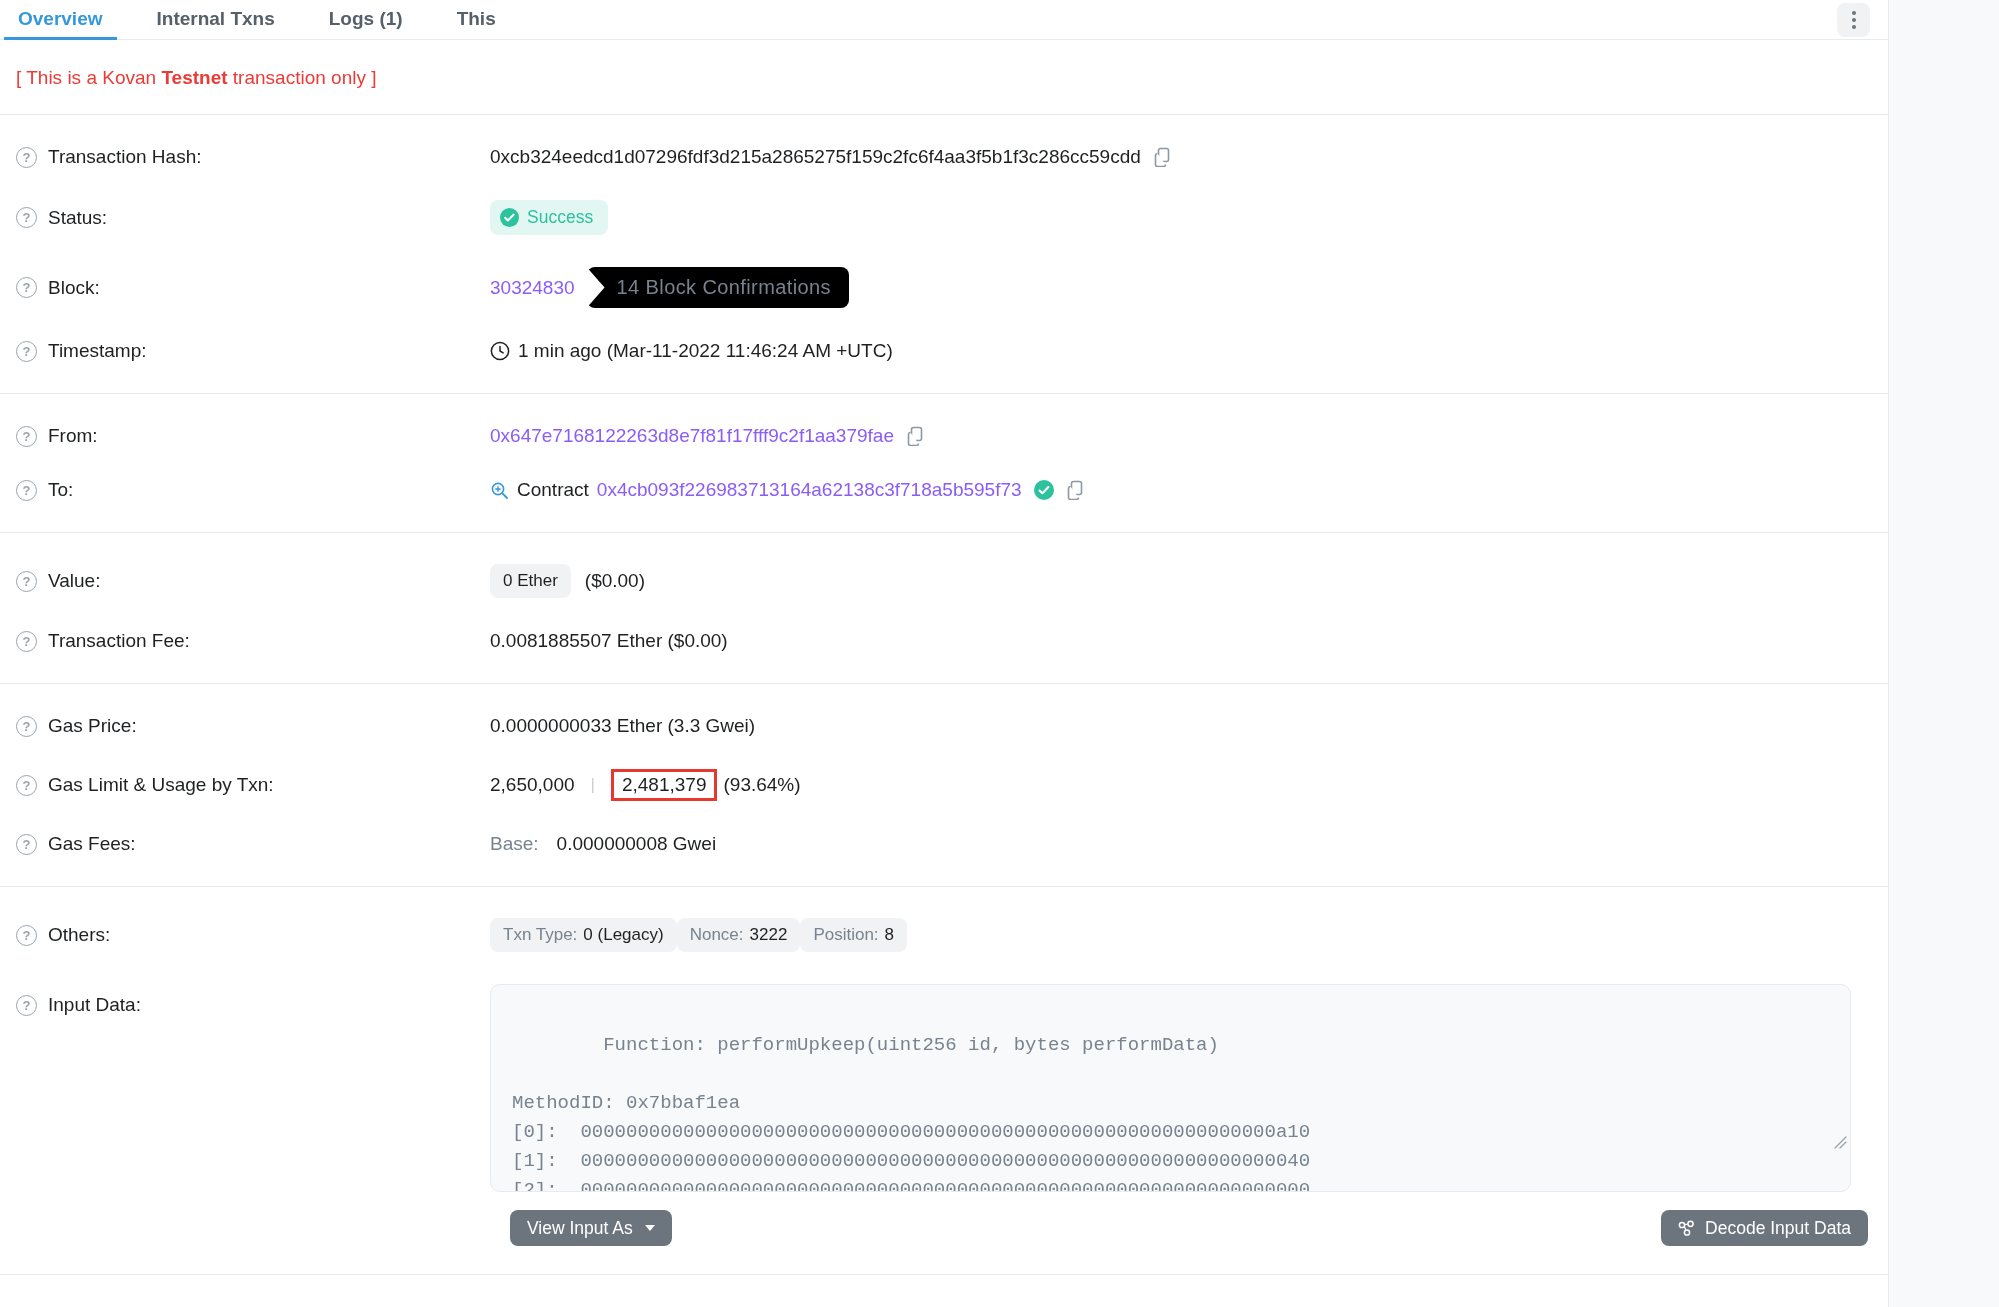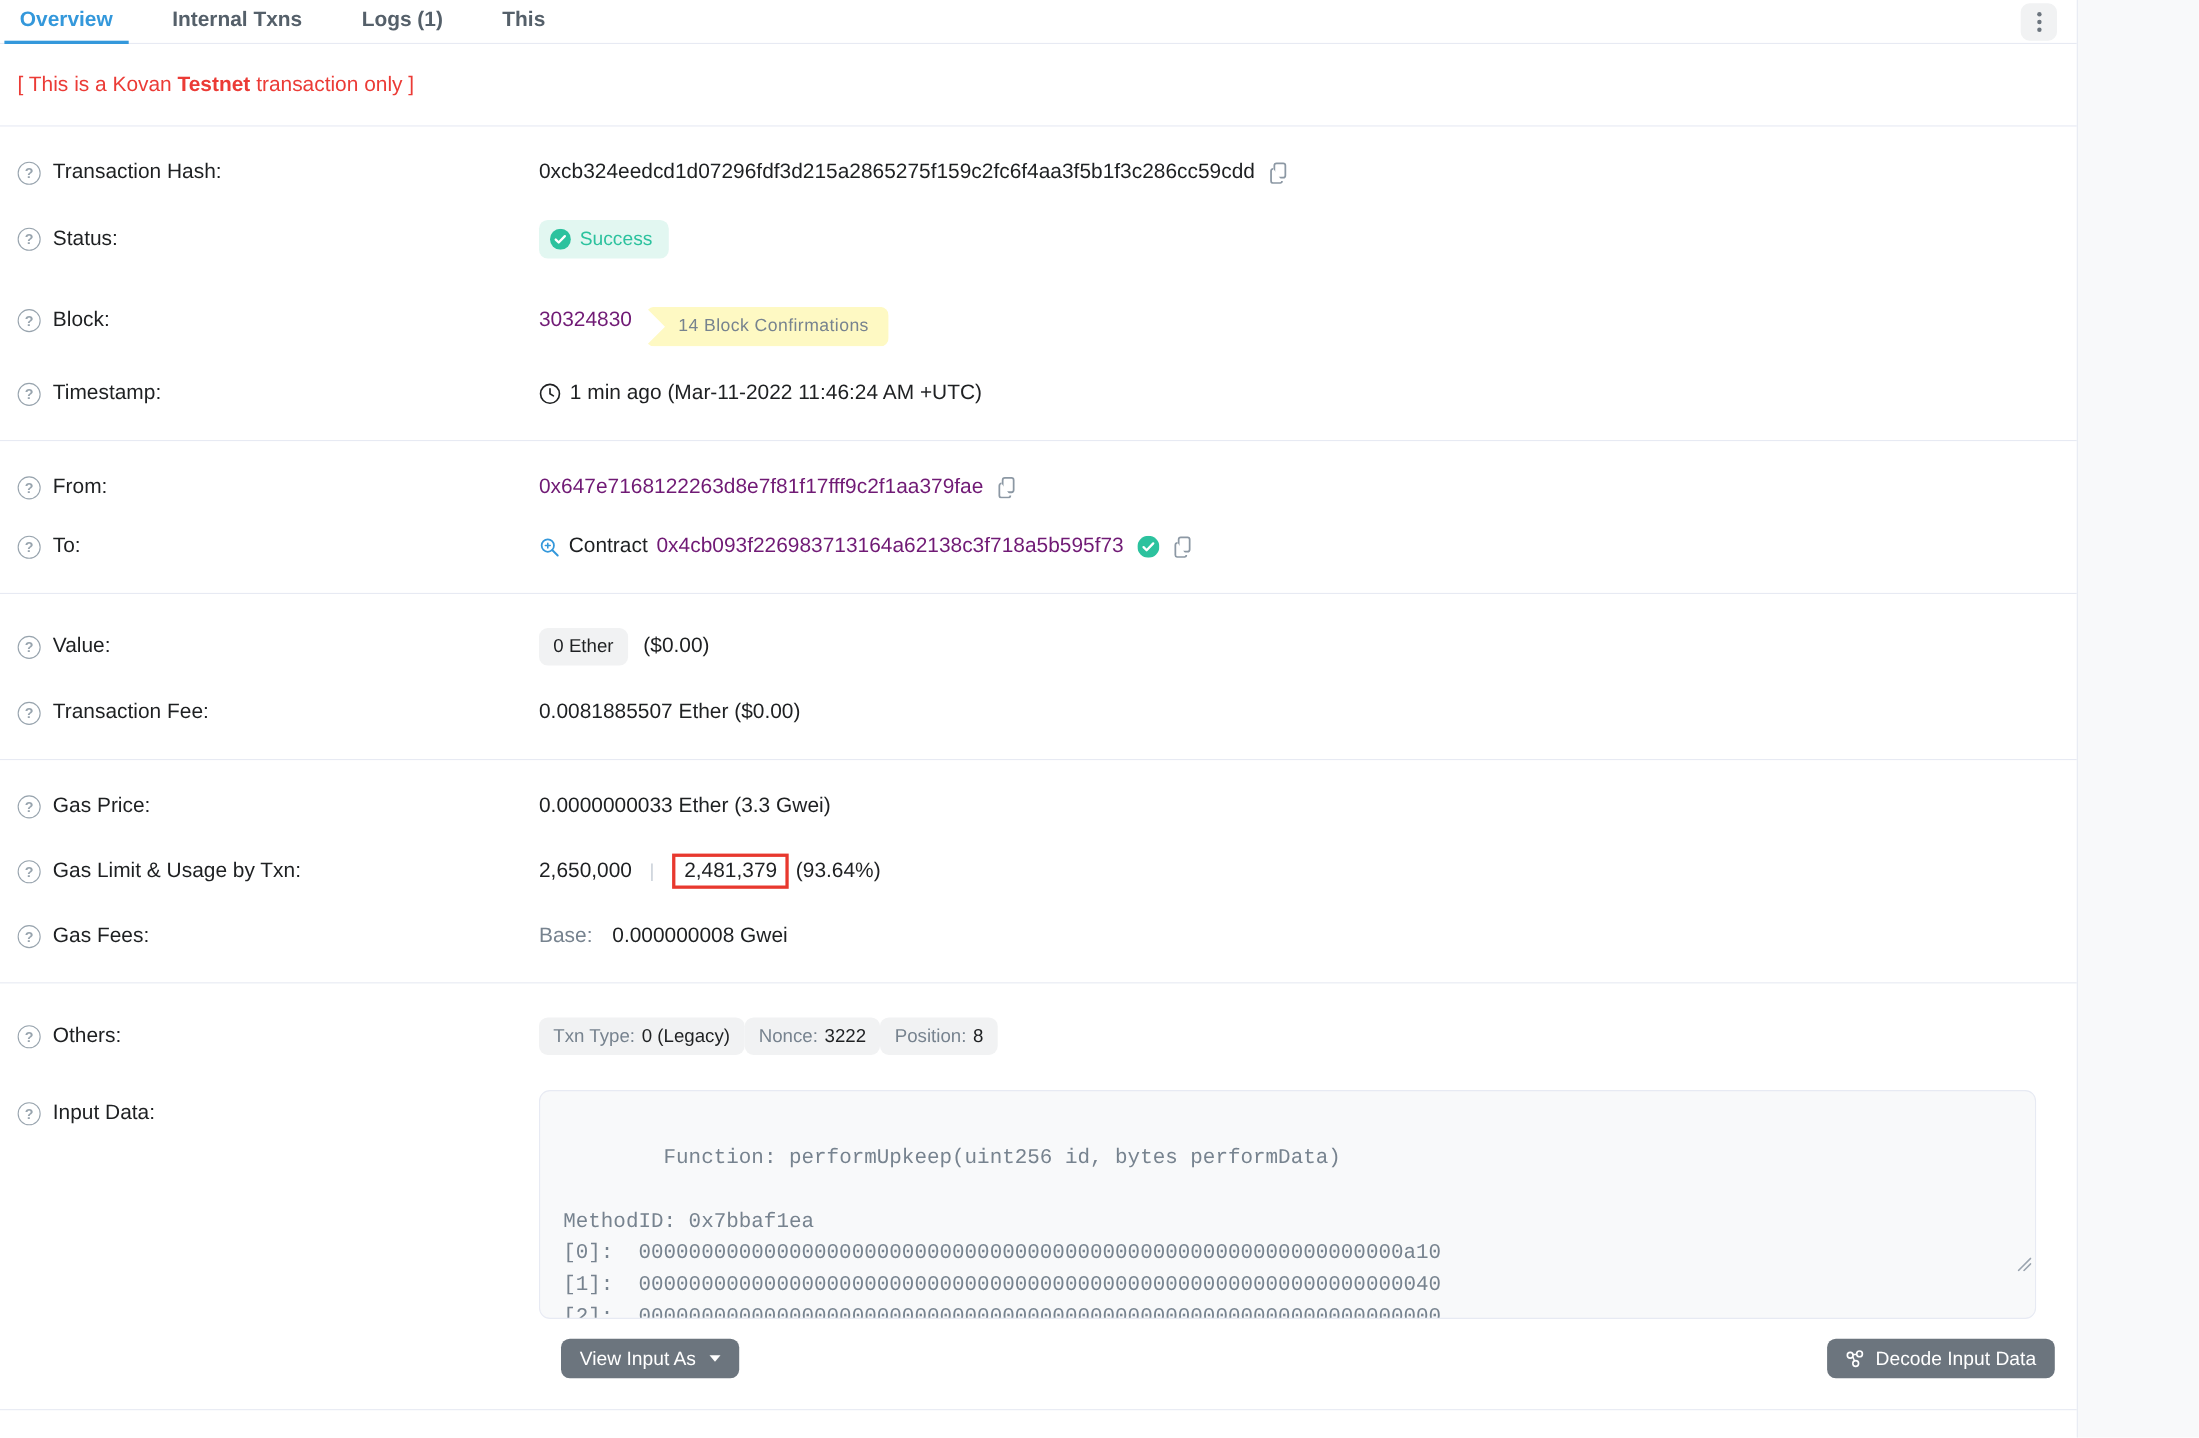--- a/index.html
+++ b/index.html
@@ -44,38 +44,37 @@
   .row { display:flex; align-items:center; padding:16px 20px 16px 16px; }
   .row.top { align-items:flex-start; }
   .row-label { flex:0 0 474px; display:flex; align-items:center; color:#1e2022; }
   .row-value { flex:1; display:flex; align-items:center; min-width:0; }
   .help-icon {
     width:21px; height:21px; border-radius:50%; border:1.5px solid #98a4ae;
     color:#98a4ae; font-size:13px; font-weight:700; line-height:1;
     display:inline-flex; align-items:center; justify-content:center;
     margin-right:11px; flex:none; cursor:pointer;
   }
-  a.link { color:#701a75; text-decoration:none; cursor:pointer; }
+  a.link { color:#8b5cf6; text-decoration:none; cursor:pointer; }
 
   .copy-icon { margin-left:11px; cursor:pointer; display:inline-flex; flex:none; }
 
   
   .status-badge {
     display:inline-flex; align-items:center; gap:8px;
     background:#e2f7f1; color:#2cc29e; border-radius:8px;
     padding:7px 15px 7px 10px; font-size:17.5px;
   }
 
   
   .confirm-badge {
-    margin-left:12px; background:#fef9c3; color:#77838f;
-    font-size:16px; letter-spacing:.4px;
+    margin-left:12px; background:#000000; color:#77838f;
+    font-size:20px; letter-spacing:.4px;
     padding:9px 18px 9px 30px; border-radius:8px;
     clip-path: polygon(0 0, 100% 0, 100% 100%, 0 100%, 18px 50%);
-    margin-top: 12px;
   }
 
   .icon-gap { margin-right:8px; display:inline-flex; flex:none; }
 
   
   .pill {
     background:#f1f2f3; border-radius:8px; padding:7px 13px;
     font-size:17px; color:#1e2022; display:inline-flex; gap:6px; align-items:center;
   }
   .pill .muted { color:#77838f; }

